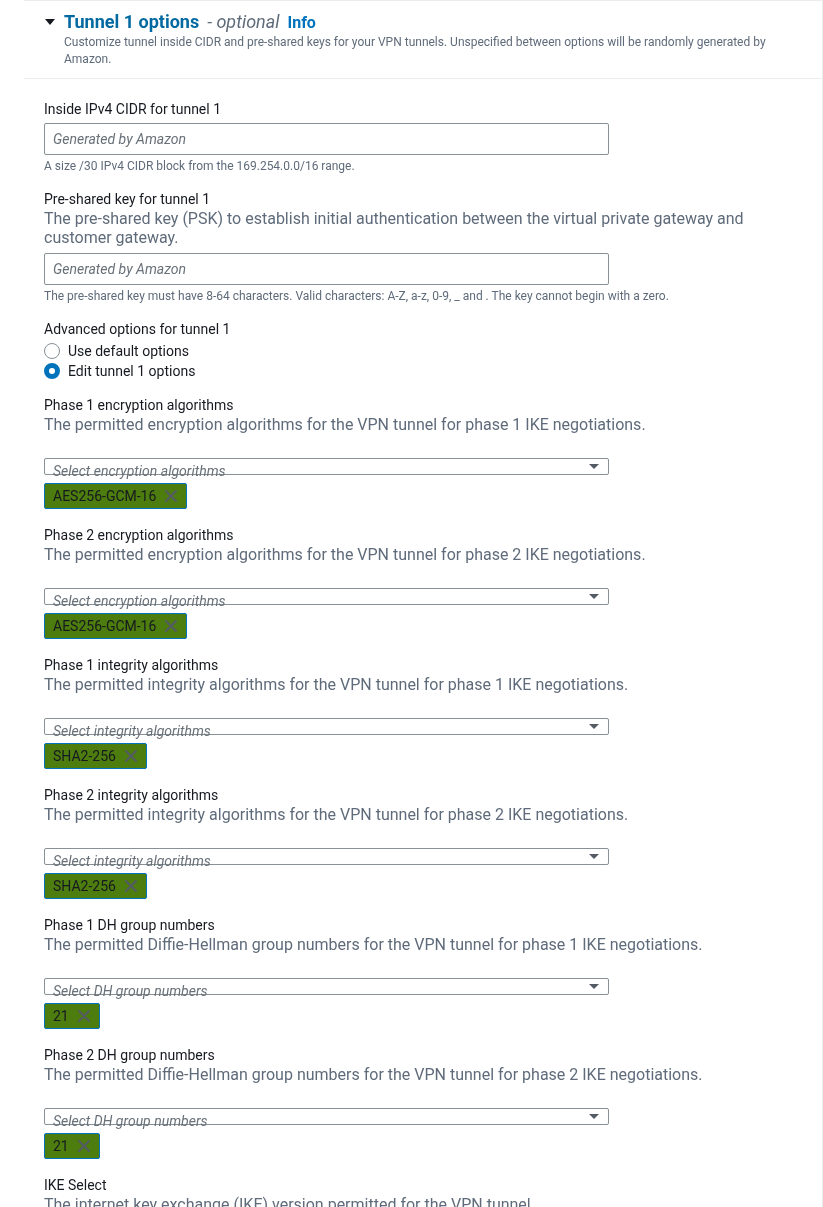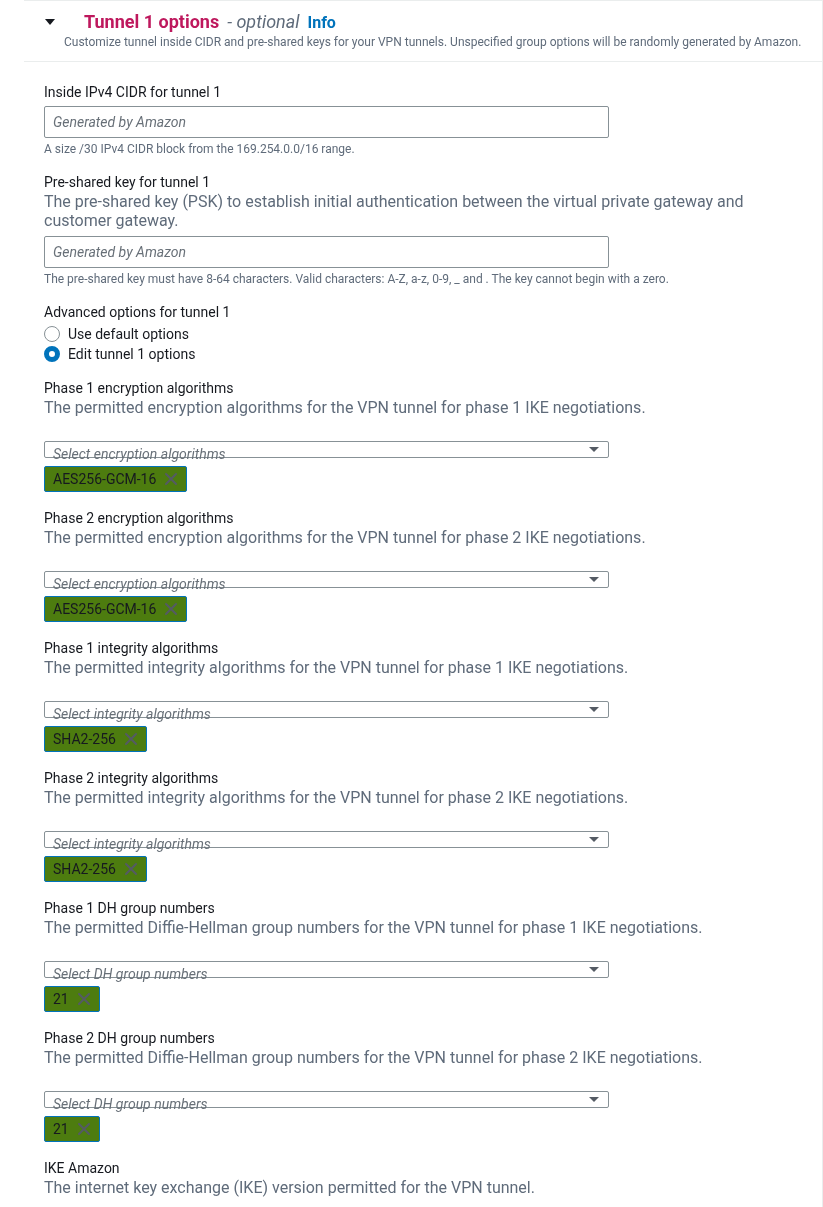--- a/index.html
+++ b/index.html
@@ -30,22 +30,21 @@
     .header-texts { flex: 1 1 auto; }
     .title-row {
       display: flex;
       align-items: baseline;
       gap: 8px;
       flex-wrap: wrap;
     }
     .title {
       font-size: 18px;
       font-weight: 700;
-      color: #be185d;
-      margin-left: 20px;
+      color: #0369a1;
     }
     .optional {
       font-size: 18px;
       font-style: italic;
       color: #5f6b7a;
       font-weight: 400;
     }
     .info-link {
       color: #0073bb;
       font-size: 16px;
@@ -164,21 +163,21 @@
       <svg width="12" height="12" viewBox="0 0 12 12">
           <path d="M1 3 L6 9 L11 3 Z" fill="#16191f"></path>
         </svg>
     </span>
     <div class="header-texts">
       <div class="title-row">
         <span class="title">Tunnel 1 options</span>
         <span class="optional">- optional</span>
         <span class="info-link">Info</span>
       </div>
-      <div class="header-desc">Customize tunnel inside CIDR and pre-shared keys for your VPN tunnels. Unspecified group options will be randomly generated by Amazon.</div>
+      <div class="header-desc">Customize tunnel inside CIDR and pre-shared keys for your VPN tunnels. Unspecified between options will be randomly generated by Amazon.</div>
     </div>
   </div>
 
   <div class="panel-body">
 
     <div class="field">
       <div class="field-label">Inside IPv4 CIDR for tunnel 1</div>
       <input type="text" class="text-input" placeholder="Generated by Amazon" style="">
       <div class="help-text">A size /30 IPv4 CIDR block from the 169.254.0.0/16 range.</div>
     </div>
@@ -318,21 +317,21 @@
             <span>21</span>
             <span class="token-x">
               <svg width="14" height="14" viewBox="0 0 14 14">
                 <path d="M2 2 L12 12 M12 2 L2 12" stroke="#545b64" stroke-width="2" fill="none" stroke-linecap="round"></path>
               </svg>
             </span>
           </span>
         </div>
       </div>
     <div class="field">
-        <div class="field-label">IKE Amazon</div>
+        <div class="field-label">IKE Select</div>
         <div class="field-desc">The internet key exchange (IKE) version permitted for the VPN tunnel.</div>
         <div class="select-box">
           <span>Select IKE Version</span>
           <span class="select-caret"><svg width="12" height="8" viewBox="0 0 12 8">
               <path d="M1 1 L6 6 L11 1 Z" fill="#545b64"></path>
             </svg></span>
         </div>
         <div class="tokens">
           <span class="token">
             <span>ikev2</span>

